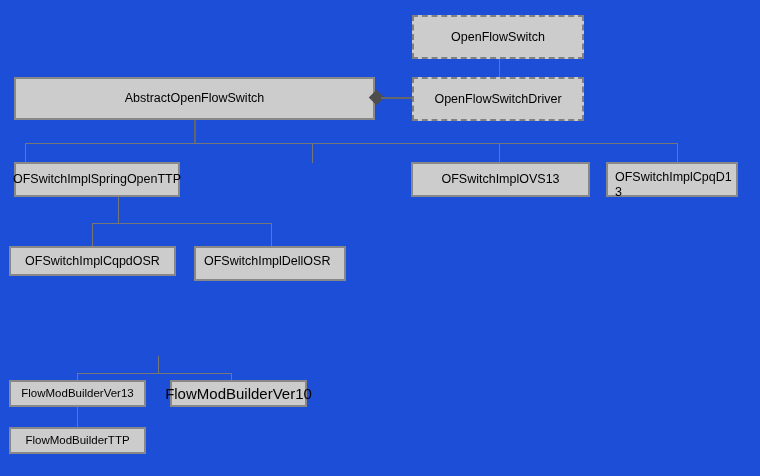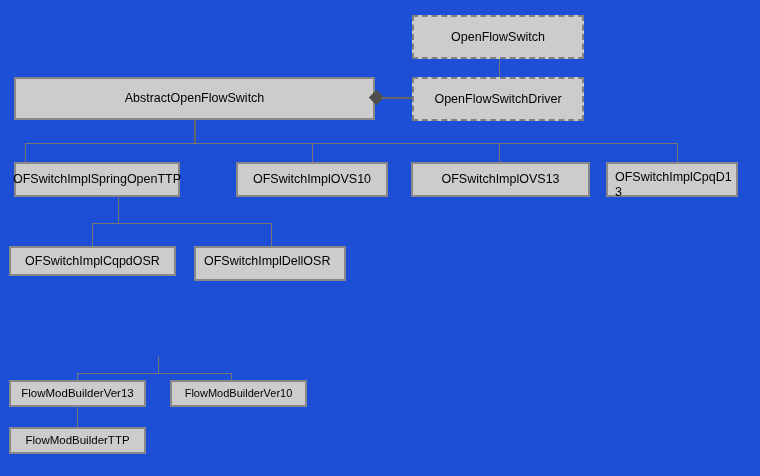--- a/index.html
+++ b/index.html
@@ -93,23 +93,20 @@
 
   <div class="conn-v thin" style="left:25px; top:143px; height:20px;"></div>
   <div class="conn-v thin" style="left:312px; top:143px; height:20px;"></div>
   <div class="conn-v thin" style="left:499px; top:143px; height:20px;"></div>
   <div class="conn-v thin" style="left:677px; top:143px; height:20px;"></div>
 
   <div class="node centered" style="left:14px; top:162px; width:166px; height:35px;">
     <span>OFSwitchImplSpringOpenTTP</span>
   </div>
 
-  <div class="node centered" style="left:236px; top:162px; width:152px; height:35px;">
-    <span>OFSwitchImplOVS10</span>
-  </div>
 
   <div class="node centered" style="left:411px; top:162px; width:179px; height:35px;">
     <span>OFSwitchImplOVS13</span>
   </div>
 
   <div class="node overflow-label" style="left:606px; top:162px; width:132px; height:35px; text-align:left; padding-left:7px;">
     <span>OFSwitchImplCpqD13</span>
   </div>
 
   <div class="conn-v thin" style="left:118px; top:197px; height:27px;"></div>
@@ -128,21 +125,21 @@
 
   <div class="conn-v thin" style="left:158px; top:356px; height:18px;"></div>
   <div class="conn-h thin" style="left:77px; top:373px; width:155px;"></div>
   <div class="conn-v thin" style="left:77px; top:373px; height:8px;"></div>
   <div class="conn-v thin" style="left:231px; top:373px; height:8px;"></div>
 
   <div class="node centered" style="left:9px; top:380px; width:137px; height:27px; font-size:11.5px;">
     <span>FlowModBuilderVer13</span>
   </div>
 
-  <div class="node centered" style="left:170px; top:380px; width:137px; height:27px; font-size:11px;">
+  <div class="node centered" style="left:170px; top:380px; width:137px; height:27px; font-size:15px;">
     <span>FlowModBuilderVer10</span>
   </div>
 
   <div class="conn-v thin" style="left:77px; top:407px; height:21px;"></div>
 
   <div class="node centered" style="left:9px; top:427px; width:137px; height:27px; font-size:11.5px;justify-content:center;">
     <span>FlowModBuilderTTP</span>
   </div>
 
 </div>

